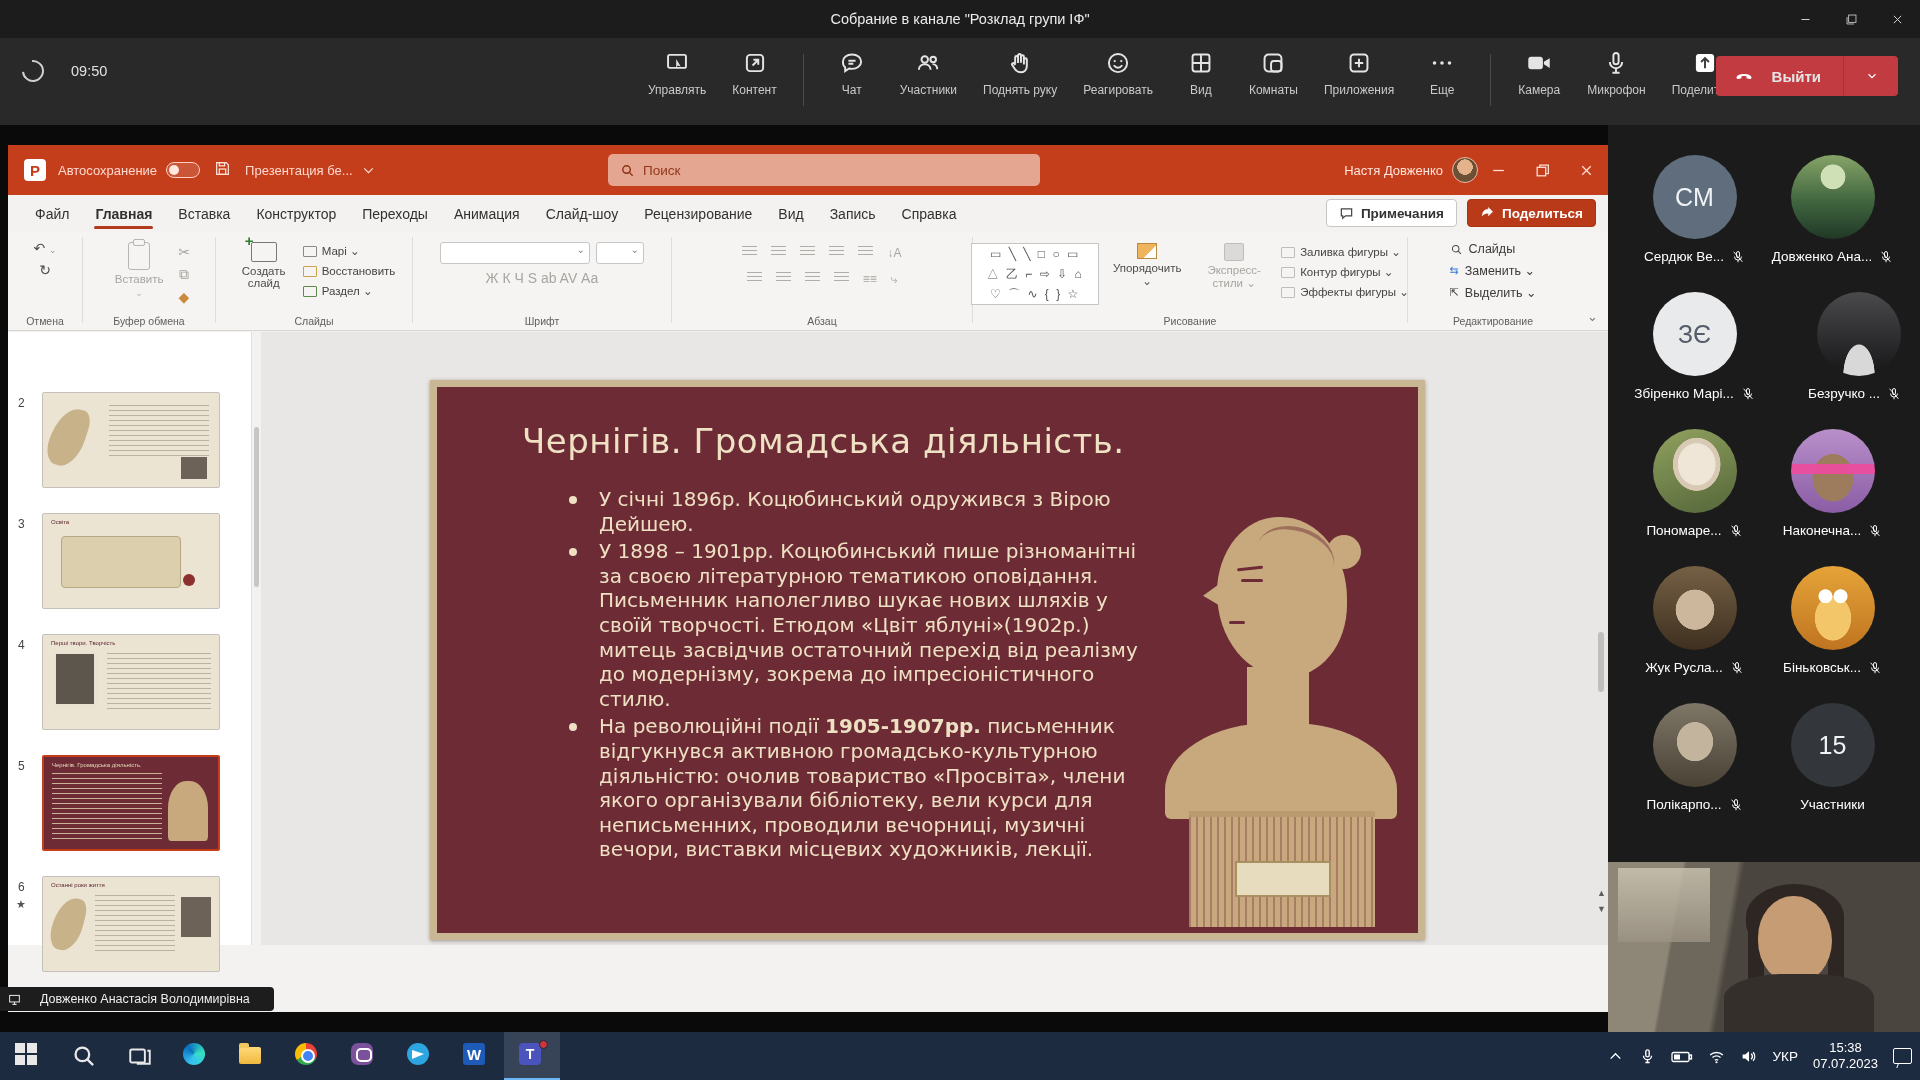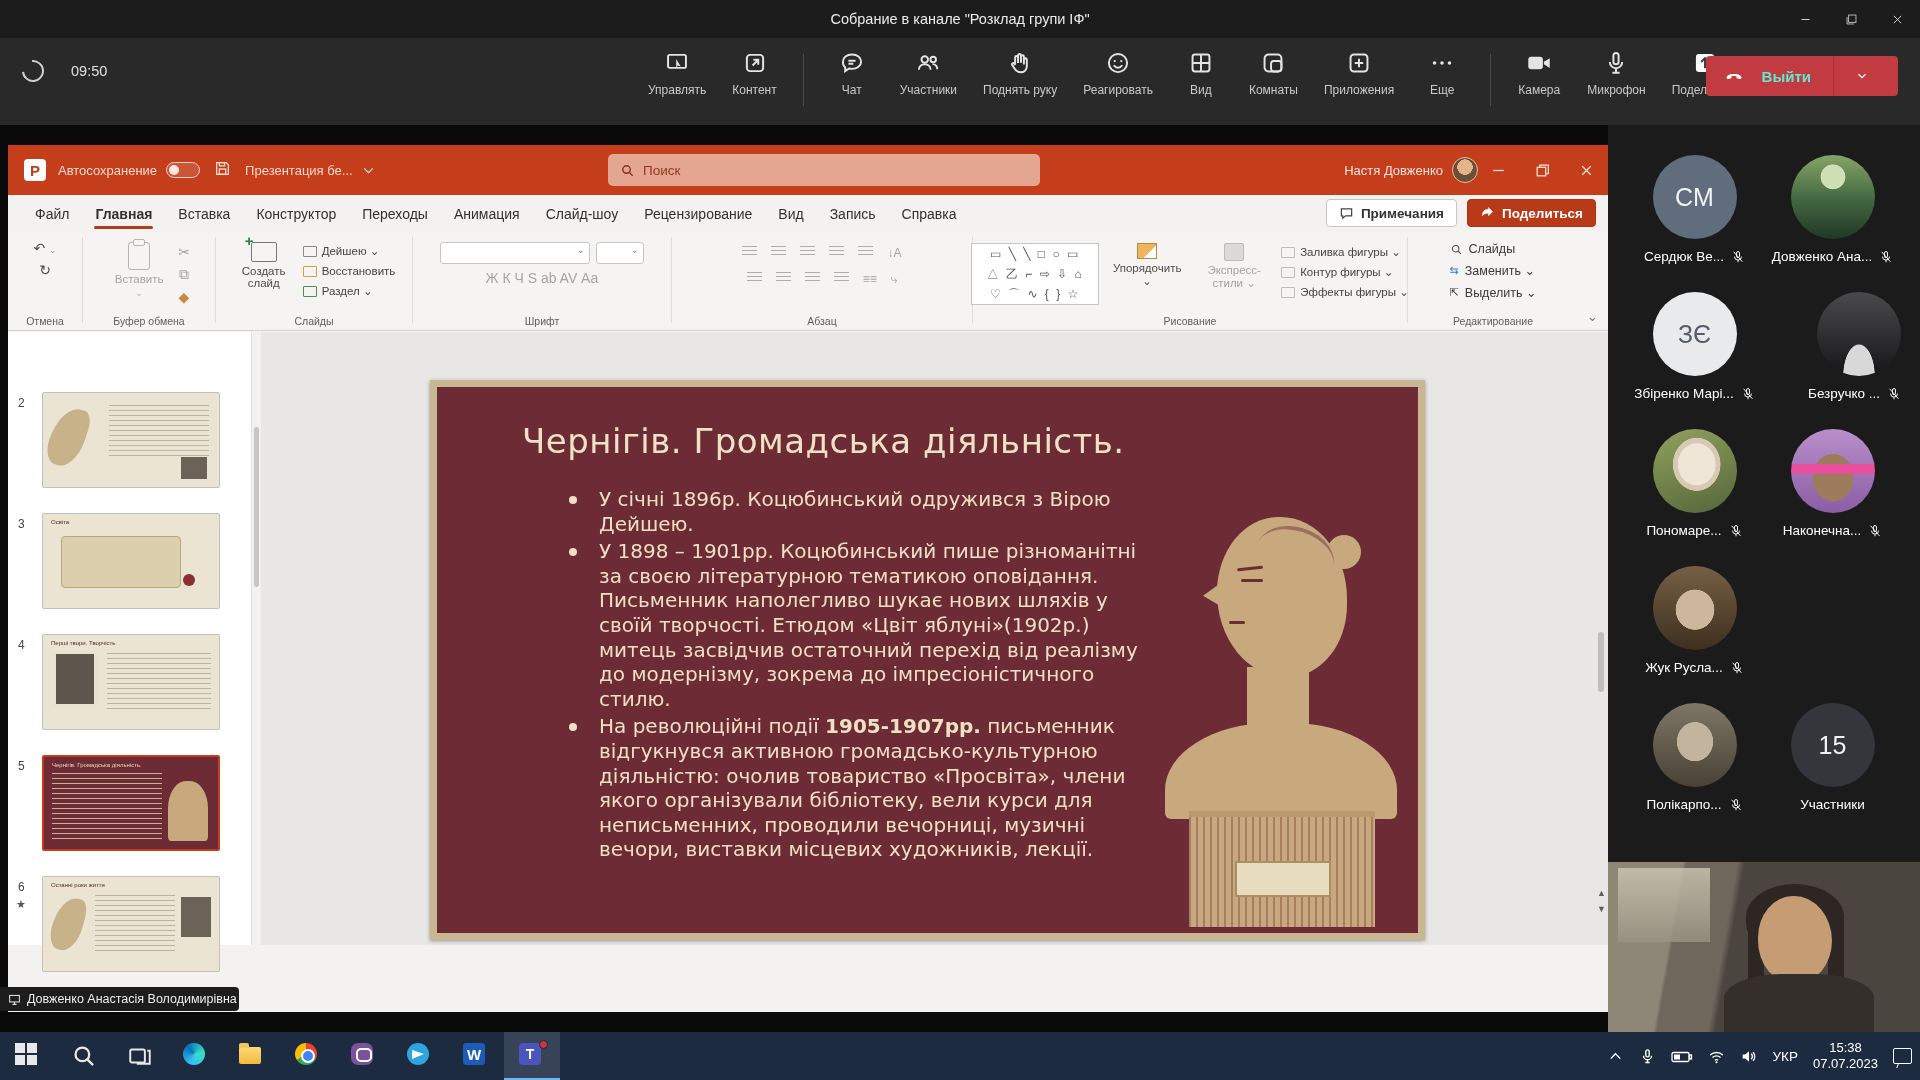--- a/index.html
+++ b/index.html
@@ -18,21 +18,21 @@
   .t-left { position:absolute; left:22px; top:22px; display:flex; align-items:center; gap:14px; color:#e8e8e8; }
   .t-timer { font-size:14.5px; color:#e0e0e0;margin-left:13px; }
   .loop-ic { width:22px; height:22px; border:2px solid #cfcfcf; border-radius:50%; border-left-color:transparent; transform:rotate(40deg); }
   .t-center { position:absolute; left:648px; top:12px; display:flex; align-items:flex-start; gap:26px; }
   .t-btn { display:flex; flex-direction:column; align-items:center; gap:7px; color:#e4e4e4; min-width:44px; cursor:default; }
   .t-btn .ic { width:26px; height:26px; }
   .t-btn .ic svg { width:26px; height:26px; stroke:#e4e4e4; fill:none; stroke-width:1.2; }
   .t-btn .lbl { font-size:12px; color:#c9c9c9; white-space:nowrap; }
   .t-divider { width:1px; height:52px; background:#4a4a4a; margin-top:4px; }
   .t-right { position:absolute; right:22px; top:12px; display:flex; align-items:flex-start; gap:26px; }
-  .leave-btn { margin-top:6px; height:40px; background:#c23b41; border-radius:4px; display:flex; align-items:center; color:#5eead4; padding:0 16px 0 18px;gap:8px; }
+  .leave-btn { margin-top:6px; height:40px; background:#c23b41; border-radius:4px; display:flex; align-items:center; color:#e5e5e5; padding:0 6px 0 18px;gap:8px; }
   .leave-btn .lbl { font-size:15px; font-weight:700; margin:0 14px 0 10px; }
   .leave-btn .sep { width:1px; height:40px; background:#a93238; }
   .leave-btn .caret { width:40px; display:flex; justify-content:center; }
   .leave-btn svg { stroke:#fff; fill:none; stroke-width:1.4; }
 
   
   .stage { position:absolute; left:0; top:125px; width:1608px; height:907px; background:#0a0a0a; }
   .ppt { position:absolute; left:8px; top:20px; width:1600px; height:867px; background:#f4f2f0; }
 
   .p-titlebar { position:absolute; left:0; top:0; width:1600px; height:50px; background:#c43e1c; display:flex; align-items:center; color:#fff; }
@@ -136,21 +136,21 @@
   .bust-brow { position:absolute; left:100px; top:50px; width:26px; height:3px; background:#6d2b35; border-radius:2px; transform:rotate(-6deg); }
   .bust-mouth { position:absolute; left:92px; top:104px; width:16px; height:3px; background:#6d2b35; border-radius:2px; }
   .bust-hairline { position:absolute; left:118px; top:10px; width:80px; height:60px; border-radius:50%; border-top:4px solid #6d2b35; transform:rotate(18deg); opacity:.45; }
   .bust-neck { position:absolute; left:110px; top:150px; width:62px; height:66px; background:#c8a97e; }
   .bust-chest { position:absolute; left:28px; top:206px; width:232px; height:96px; background:#c8a97e; border-radius:46% 46% 6px 6px / 70% 70% 6px 6px; }
   .bust-ped { position:absolute; left:52px; top:294px; width:186px; height:116px; background:#c8a97e; background-image:repeating-linear-gradient(90deg, rgba(109,43,53,.35) 0 2px, transparent 2px 7px); border-top:6px solid #b89a6e; }
   .bust-plaque { position:absolute; left:46px; top:44px; width:96px; height:36px; background:#e7dcbd; border:2px solid #a98f62; }
 
   .mouse-cursor { position:absolute; left:1527px; top:585px; width:16px; height:22px; }
 
-  .presenter-chip { position:absolute; left:0; top:987px; height:24px; background:#1d1d1d; display:flex; align-items:center; gap:6px; padding:0 2px 0 8px; border-radius:0 4px 4px 0; z-index:30; }
+  .presenter-chip { position:absolute; left:0; top:987px; height:24px; background:#1d1d1d; display:flex; align-items:center; gap:19px; padding:0 24px 0 8px; border-radius:0 4px 4px 0; z-index:30; }
   .presenter-chip svg { width:13px; height:13px; stroke:#ddd; fill:none; stroke-width:1.3; }
   .presenter-chip span { color:#eee; font-size:12.5px; white-space:nowrap; }
 
   
   .people { position:absolute; left:1608px; top:125px; width:312px; height:737px; background:#1b1b1b; }
   .tile { position:absolute; width:137px; height:137px; display:flex; flex-direction:column; align-items:center; }
   .av { width:84px; height:84px; border-radius:50%; margin-top:8px; display:flex; align-items:center; justify-content:center; overflow:hidden; }
   .init { font-size:25px; color:#f0f3f6; }
   .v-cm .av { background:#5f6d7c; }
   .v-forest .av { background:radial-gradient(circle at 50% 26%, #cfe0b6 0 16%, transparent 17%), linear-gradient(180deg,#86a468 0%, #41663f 55%, #203826 100%); }
@@ -510,21 +510,21 @@
         <div class="rib-sep"></div>
         <div class="rib-group" style="width:196px">
           <div class="rib-content" style="margin-top:4px">
             <div class="bigbtn dk">
               <span class="slide-ic"></span>
               <span>Создать слайд</span>
             </div>
             <div class="rib-small-col" style="align-items:flex-start; gap:7px; margin-top:2px">
               <span class="mini-row">
                   <span class="mini-ic"></span>
-                  <span>Дейшею ⌄</span>
+                  <span>Марі ⌄</span>
                 </span>
               <span class="mini-row">
                   <span class="mini-ic" style="border-color:#caa24a"></span>
                   <span>Восстановить</span>
                 </span>
               <span class="mini-row">
                   <span class="mini-ic" style="border-color:#5b8a4a"></span>
                   <span>Раздел ⌄</span>
                 </span>
             </div>
@@ -821,20 +821,33 @@
         <div class="nm">
           <span>Наконечна...</span>
           <svg viewBox="0 0 16 16">
             <rect x="6.3" y="1.8" width="3.4" height="7" rx="1.7"></rect>
             <path d="M4 7.5a4 4 0 0 0 8 0M8 11.5V14"></path>
             <line x1="3" y1="2" x2="13" y2="13.5"></line>
           </svg>
         </div>
       </div>
 
+      <div class="tile v-penguin" style="left: 156px; top: 433px;">
+        <div class="av">
+          <span class="init"></span>
+        </div>
+        <div class="nm">
+          <span>Біньковськ...</span>
+          <svg viewBox="0 0 16 16">
+            <rect x="6.3" y="1.8" width="3.4" height="7" rx="1.7"></rect>
+            <path d="M4 7.5a4 4 0 0 0 8 0M8 11.5V14"></path>
+            <line x1="3" y1="2" x2="13" y2="13.5"></line>
+          </svg>
+        </div>
+      </div>
 
       <div class="tile v-catgray" style="left: 18px; top: 570px;">
         <div class="av">
           <span class="init"></span>
         </div>
         <div class="nm">
           <span>Полікарпо...</span>
           <svg viewBox="0 0 16 16">
             <rect x="6.3" y="1.8" width="3.4" height="7" rx="1.7"></rect>
             <path d="M4 7.5a4 4 0 0 0 8 0M8 11.5V14"></path>

